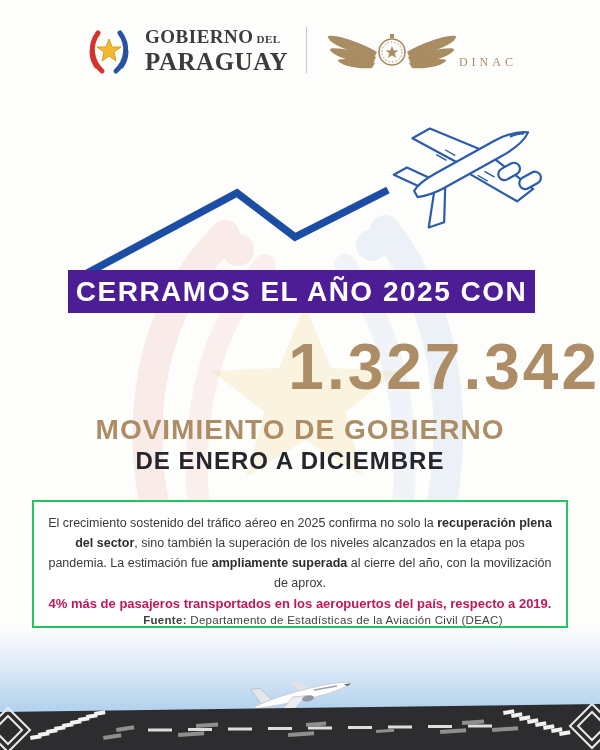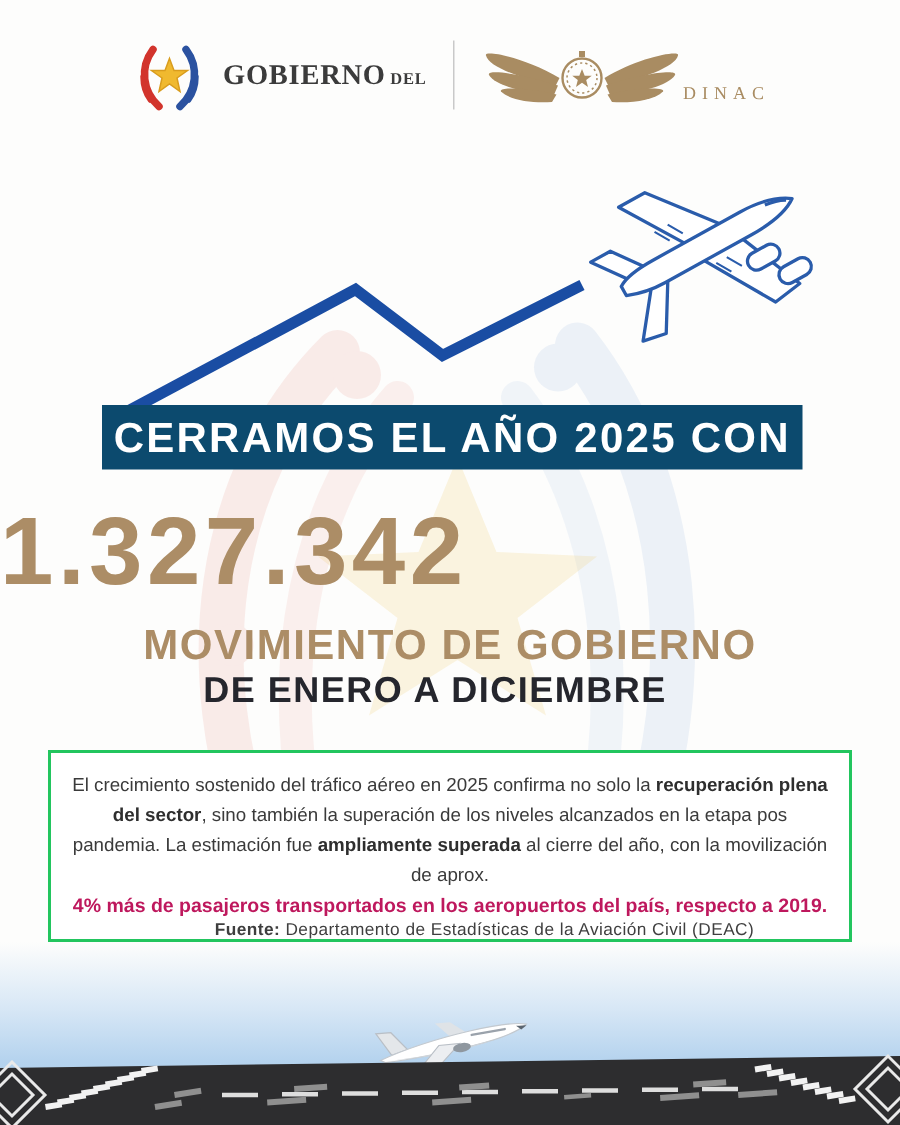--- a/index.html
+++ b/index.html
@@ -17,26 +17,26 @@
   .gov-line1 .small{font-size:11px;font-weight:bold;margin-left:3px;}
   .gov-line2{font-size:25px;font-weight:bold;letter-spacing:.5px;margin-top:3px;}
   .header-divider{width:1px;height:46px;background:#c9c9c9;}
   .dinac-logo{display:flex;flex-direction:row;align-items:flex-end;}
   .dinac-label{font-family:"Liberation Serif",serif;font-size:12px;letter-spacing:4px;color:#a98c62;margin-top:1px;}
 
   
   .chart-svg{position:absolute;left:0;top:90px;}
 
   
-  .banner{position:absolute;left:68px;top:270px;width:467px;height:43px;background:#0c4a6e;
+  .banner{position:absolute;left:68px;top:270px;width:467px;height:43px;background:#4c1d95;
     display:flex;align-items:center;justify-content:center;z-index:3;}
   .banner-text{color:#ffffff;font-size:28px;font-weight:bold;letter-spacing:1.5px;white-space:nowrap;}
 
   
-  .big-number{position:absolute;left:0;top:330px;width:600px;text-align:left;
+  .big-number{position:absolute;left:0;top:330px;width:600px;text-align:right;
     color:#ac8d66;font-size:64px;font-weight:bold;letter-spacing:3px;z-index:2;}
   .subtitle{position:absolute;left:0;top:414px;width:600px;text-align:center;
     color:#ac8d66;font-size:28px;font-weight:bold;letter-spacing:1px;z-index:2;}
   .period{position:absolute;left:0;top:447px;width:580px;text-align:center;
     color:#25262d;font-size:24px;font-weight:bold;letter-spacing:1px;z-index:2;}
 
   
   .body-box{position:absolute;left:32px;top:500px;width:536px;box-sizing:border-box;
     border:2px solid #22c55e;background:#ffffff;padding:11px 14px;z-index:2;text-align:center;}
   .body-box p{margin:0;font-size:12.5px;line-height:1.6;color:#3a3a3a;}
@@ -77,20 +77,21 @@
     <div class="gov-logo">
       <svg width="52" height="54" viewBox="0 0 52 54">
         <path d="M19,48 C8,38 6,22 15,10" stroke="#d2342c" stroke-width="5" fill="none" stroke-linecap="round"></path>
         <path d="M13,44 C10,40 8,34 8,28" stroke="#d2342c" stroke-width="3" fill="none" stroke-linecap="round"></path>
         <path d="M33,48 C44,38 46,22 37,10" stroke="#2b52a0" stroke-width="5" fill="none" stroke-linecap="round"></path>
         <path d="M39,44 C42,40 44,34 44,28" stroke="#2b52a0" stroke-width="3" fill="none" stroke-linecap="round"></path>
         <polygon fill="#f0b92f" stroke="#d99d1e" stroke-width="1" points="26,16 29,24 38,24 31,29 33,38 26,33 19,38 21,29 14,24 23,24"></polygon>
       </svg>
       <div class="gov-text">
         <div class="gov-line1"><span>GOBIERNO</span><span class="small">DEL</span></div>
+        <div class="gov-line2">PARAGUAY</div>
       </div>
     </div>
     <div class="header-divider"></div>
     <div class="dinac-logo">
       <svg width="134" height="40" viewBox="-67 -24 134 40">
         <g fill="#a98c62">
           <path d="M15,-2 C38,-16 66,-21 64,-17 C62,-9 40,-2 18,4 Z"></path>
           <path d="M16,3 C40,-5 64,-8 62,-4 C58,3 38,8 19,10 Z"></path>
           <path d="M17,9 C38,4 56,4 54,7 C48,13 32,15 20,14 Z"></path>
           <path d="M-15,-2 C-38,-16 -66,-21 -64,-17 C-62,-9 -40,-2 -18,4 Z"></path>

